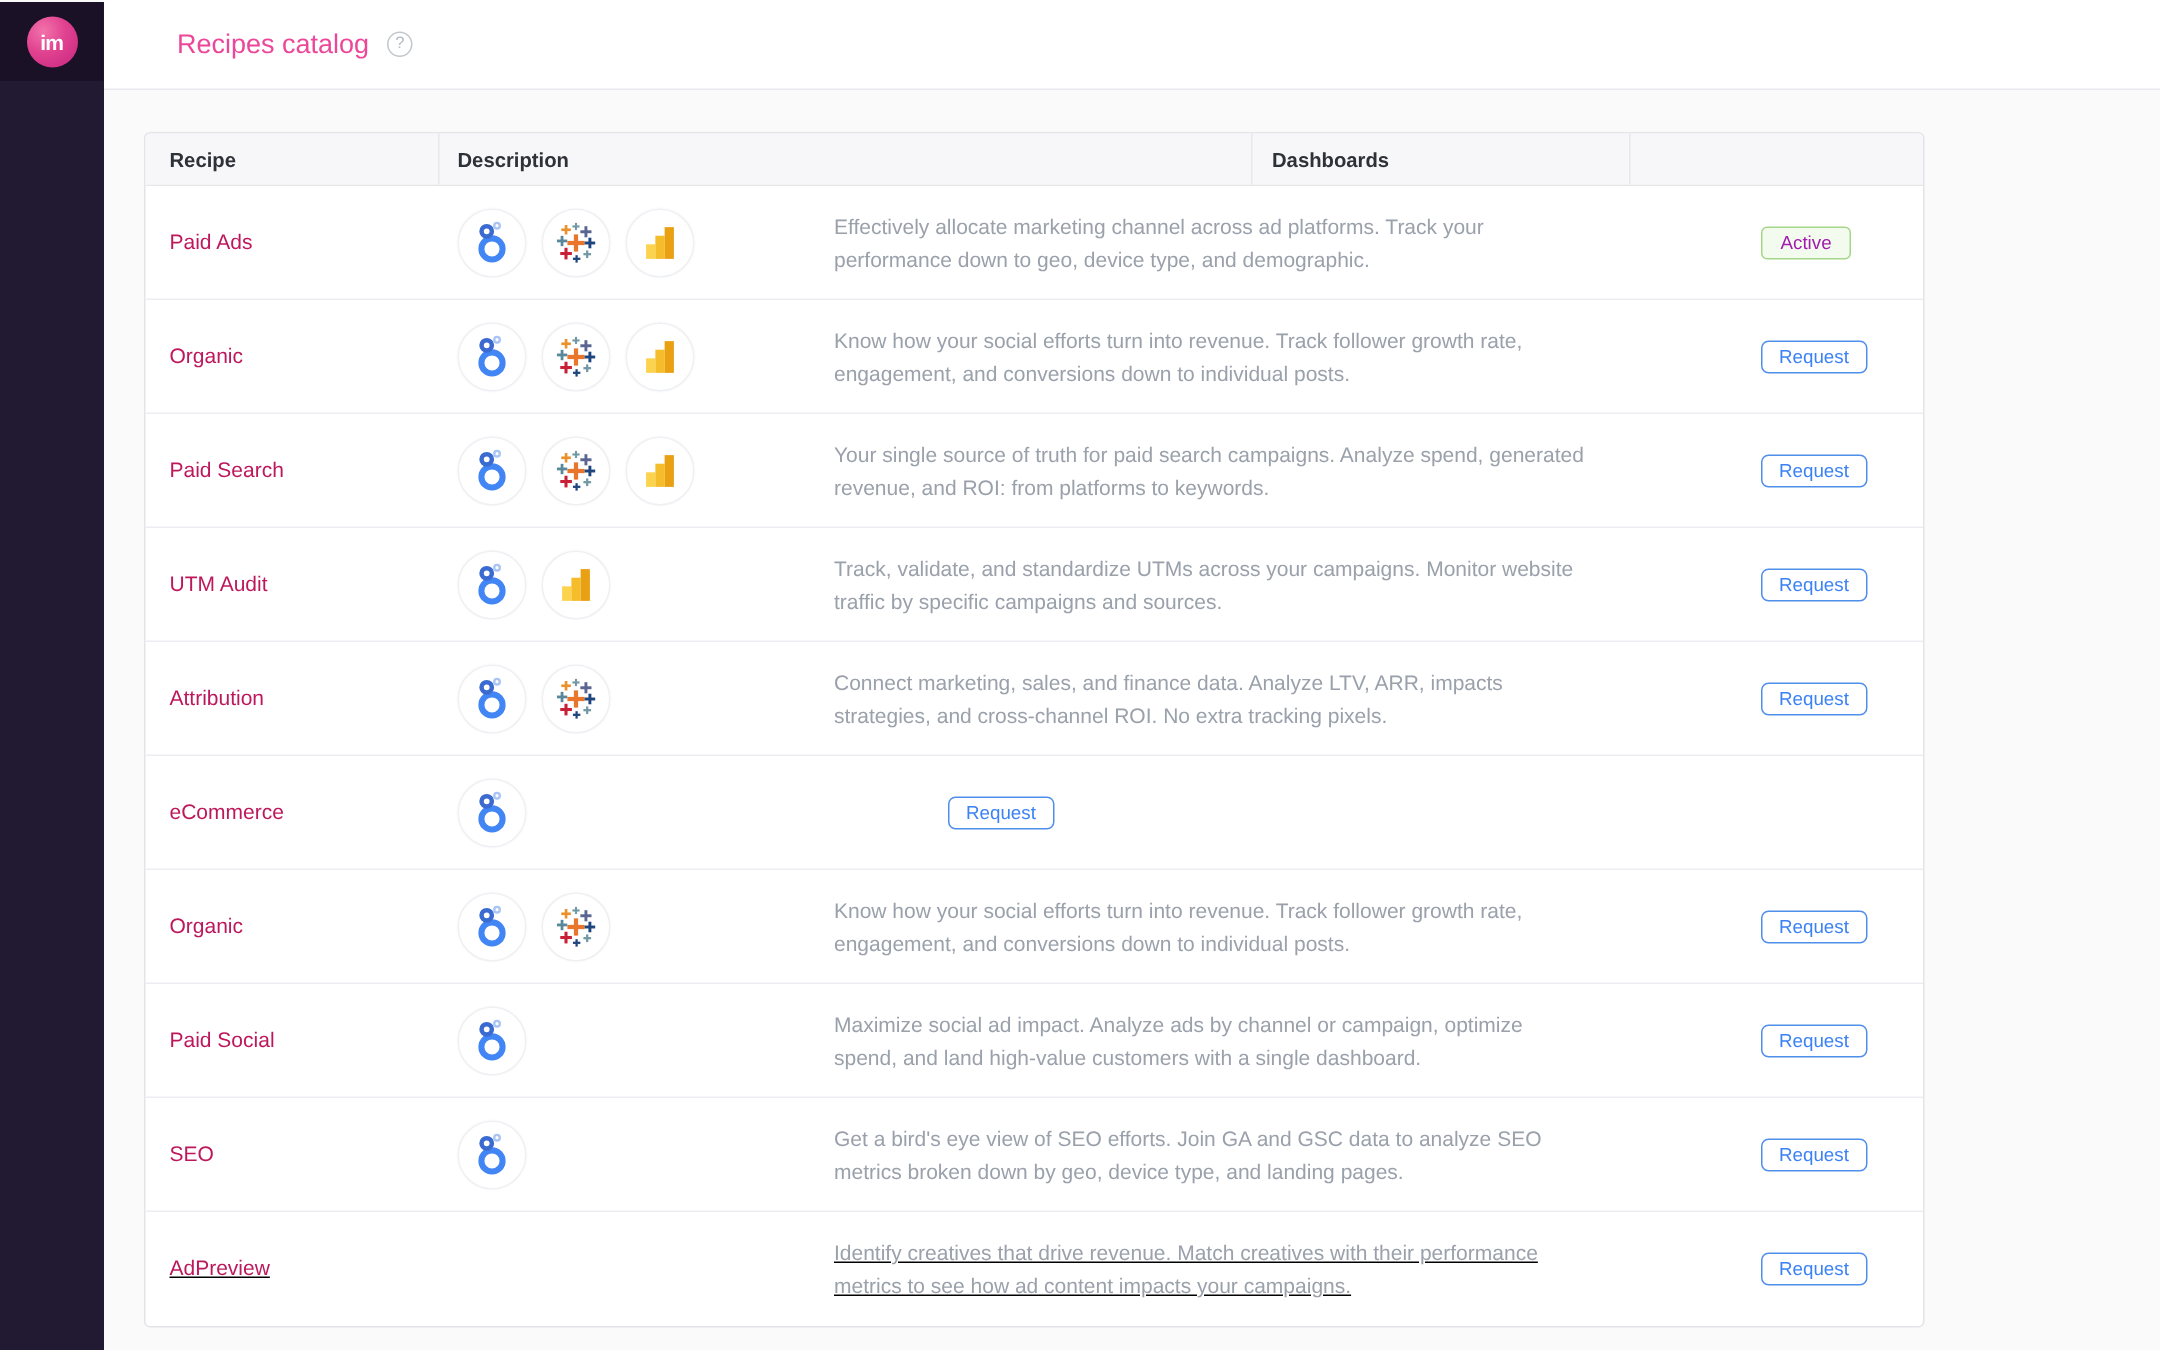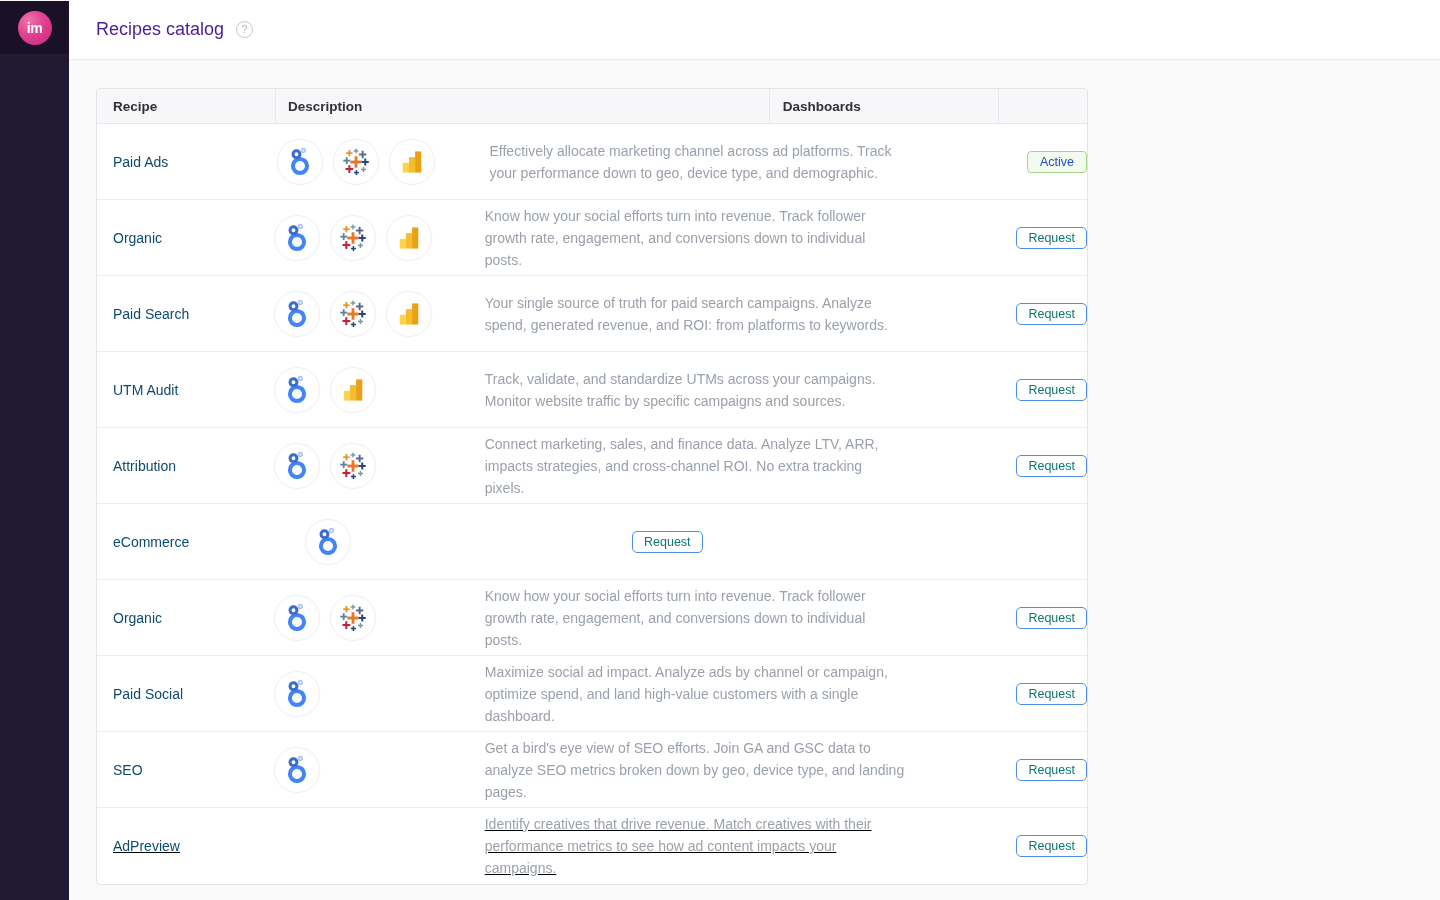--- a/index.html
+++ b/index.html
@@ -13,56 +13,56 @@
     display:flex; align-items:center; justify-content:center; }
   .logo-circle { width:34px; height:34px; border-radius:50%;
     background:radial-gradient(circle at 32% 28%, #f272ab 0%, #e0418f 45%, #c72580 100%);
     display:flex; align-items:center; justify-content:center;
     color:#fff; font-size:14px; font-weight:700; letter-spacing:-0.5px; cursor:pointer; }
 
   
   .topbar { position:fixed; left:69px; top:0; right:0; height:60px; background:#fff;
     border-bottom:1px solid #e9e9ed; display:flex; align-items:center;
     padding-left:27px; z-index:5; }
-  .page-title { font-size:18px; font-weight:400; color:#4c1d95; }
+  .page-title { font-size:18px; font-weight:400; color:#ec4899;margin-left:22px; }
   .help-icon { margin-left:12px; width:17px; height:17px; border-radius:50%;
     border:1px solid #c3c7cd; color:#b4bac1; font-size:11px; line-height:15px;
     text-align:center; cursor:pointer; user-select:none; }
 
   
   .main { position:absolute; left:69px; top:60px; right:0; bottom:0; background:#fafafb; }
-  .card { margin:28px 0 12px 27px; width:992px; background:#fff;
+  .card { margin:28px 0 12px 27px; width:1187px; background:#fff;
     border:1px solid #e3e3e8; border-radius:4px; }
 
   .thead { display:flex; height:35px; background:#f7f7f9;
     border-bottom:1px solid #e7e7ea; border-radius:4px 4px 0 0; align-items:center; }
   .th { font-size:13.5px; font-weight:700; color:#2f3138; height:100%;
     display:flex; align-items:center; }
   .th.sep { border-left:1px solid #e8e8ec; }
 
   .trow { display:flex; align-items:center; height:76px; border-bottom:1px solid #ededf1; }
   .trow:last-child { border-bottom:none;text-decoration:underline; }
 
   .c-recipe { width:195px; padding-left:16px; }
   .c-dash   { width:252px; padding-left:13px; display:flex; gap:10px; align-items:center; }
   .c-desc   { width:542px; padding:0 24px 0 12px; }
   .c-action { flex:1; padding-left:88px; }
 
-  .recipe-link { color:#0c4a6e; font-size:14px; text-decoration:none; cursor:pointer; }
+  .recipe-link { color:#be185d; font-size:14px; text-decoration:none; cursor:pointer; }
   .desc-text { color:#9aa1ab; font-size:14px; line-height:22px; display:block; max-width:500px; }
 
   .icon-circle { width:46px; height:46px; border-radius:50%; background:#fff;
     border:1px solid #eef0f3; display:flex; align-items:center; justify-content:center;
     box-shadow:0 0 0 1px rgba(0,0,0,0.01); }
   .icon-circle svg { width:30px; height:30px; display:block; }
 
   .badge-active { display:inline-block; padding:3px 12px; font-size:12.5px;
-    color:#1d4ed8; background:#f3fbee; border:1px solid #a6d689; border-radius:4px; }
+    color:#a21caf; background:#f3fbee; border:1px solid #a6d689; border-radius:4px; }
   .btn-request { display:inline-block; padding:3px 11px; font-size:12.5px;
-    color:#0f766e; background:#fff; border:1px solid #4f8ee9; border-radius:5px;
+    color:#3b82f6; background:#fff; border:1px solid #4f8ee9; border-radius:5px;
     cursor:pointer; font-family:"Liberation Sans", sans-serif; }
 </style>
 </head>
 <body>
 
 <aside class="sidebar">
   <div class="logo-block">
     <div class="logo-circle">
       <span>im</span>
     </div>

